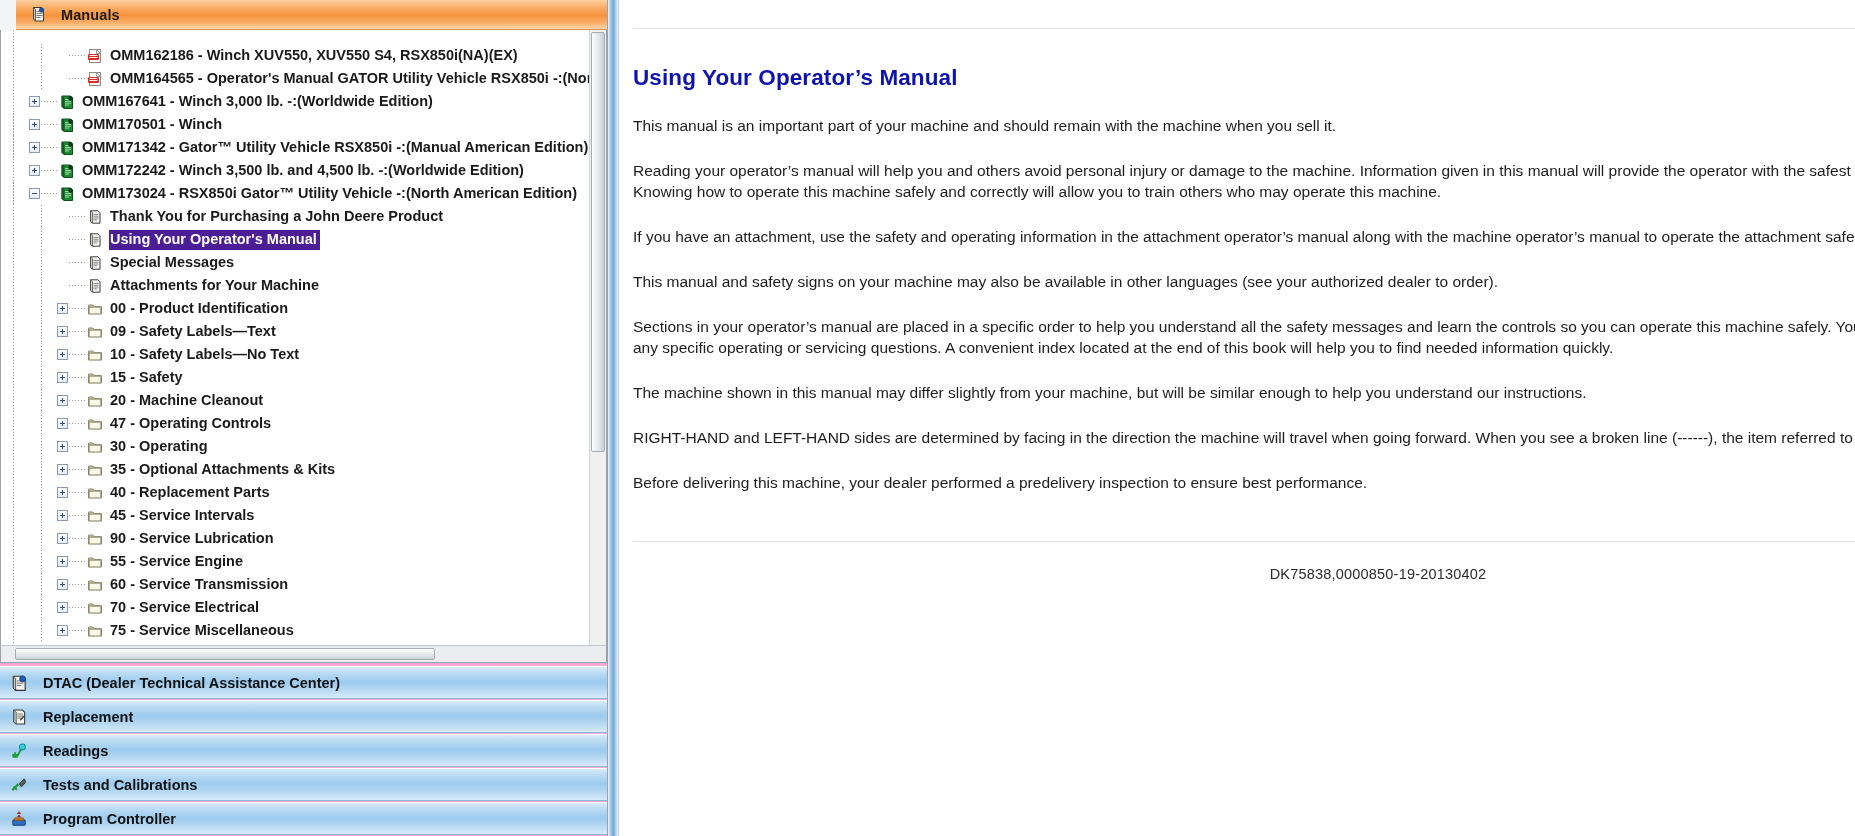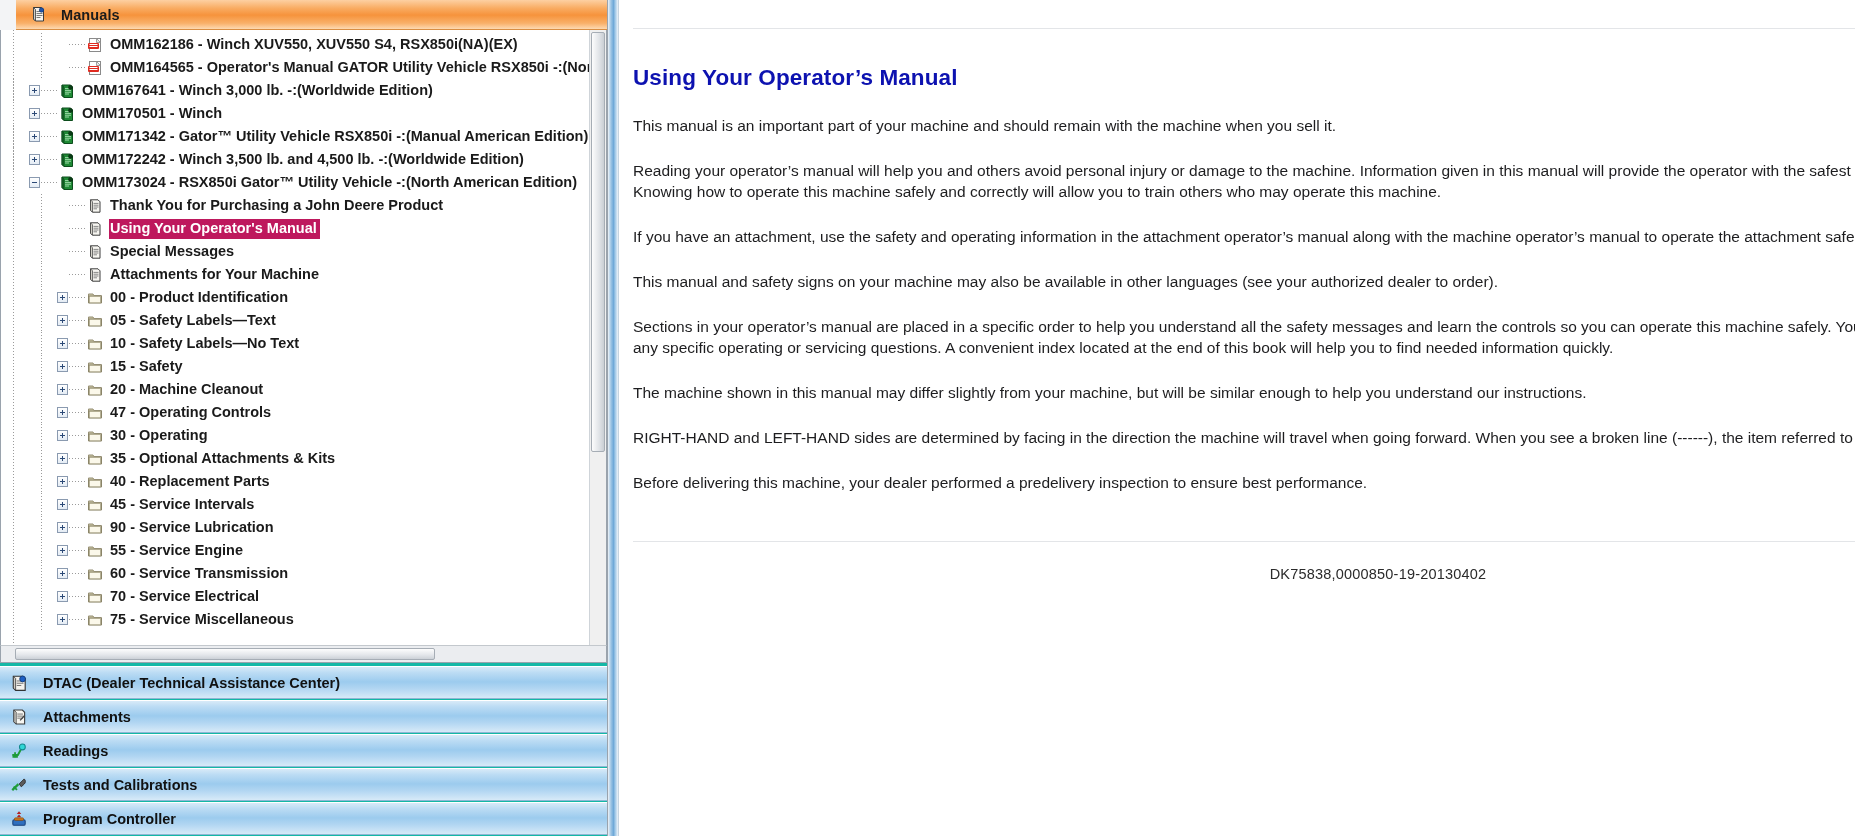--- a/index.html
+++ b/index.html
@@ -63,21 +63,21 @@
     border-top: none;
     border-bottom: none;
     margin: 0;
     overflow: hidden;
     display: flex;
   }
   #tree {
     flex: 1 1 auto;
     position: relative;
     overflow: hidden;
-    padding-top: 3px;
+    padding-top: 14px;
     background: #ffffff;
   }
   
   #tree::before {
     content: "";
     position: absolute;
     left: 12px; top: 0; bottom: 0;
     width: 1px;
     background-image: linear-gradient(to bottom, #9b9b9b 50%, rgba(255,255,255,0) 0%);
     background-size: 1px 3px;
@@ -141,21 +141,21 @@
   .expander.hidden { visibility: hidden; }
 
   
   .ticon { width: 16px; height: 16px; flex: 0 0 16px; margin-right: 6px; display:block; }
 
   .tree-label {
     padding: 1px 3px 2px 1px;
     line-height: 17px;
   }
   .tree-row.selected .tree-label {
-    background: #be185d;
+    background: #4c1d95;
     color: #ffffff;
   }
 
   
   #tree-vscroll {
     flex: 0 0 17px;
     width: 17px;
     background: #f0f0f0;
     border-left: 1px solid #cfd4d9;
     position: relative;
@@ -183,21 +183,21 @@
     top: 2px; bottom: 2px;
     left: 14px; width: 420px;
     background: linear-gradient(to bottom,#fdfdfd,#e3e6ea 60%, #ccd1d7);
     border: 1px solid #a6adb5;
     border-radius: 2px;
   }
 
   
   #nav-list {
     flex: 0 0 auto;
-    background: #14b8a6;
+    background: #f9a8d4;
     padding-top: 3px;
   }
   .nav-bar {
     height: 33px;
     margin: 0 0 1px 0;
     background: linear-gradient(to bottom,
        #d8eaf8 0%, #bcdcf4 18%, #9ccbee 48%, #b2d6f2 70%, #d7eaf8 100%);
     border-top: 1px solid #ffffff;
     border-bottom: 1px solid #8fb6d4;
     display: flex;
@@ -451,21 +451,21 @@
           <div class="tree-row">
             <span class="vline" style="left: 40px;"></span>
             <span class="indent" style="width: 56px;"></span>
             <span class="expander plus"></span>
             <span class="connector"></span>
             <svg width="16" height="16" viewBox="0 0 16 16" class="ticon">
               <path d="M1.5 4.2 L6 4.2 L7.2 5.6 L14.5 5.6 L14.5 13 L1.5 13 Z" fill="#f5f0d9" stroke="#8a8468" stroke-width="1"></path>
               <path d="M1.5 4.2 L6 4.2 L7.2 5.6 L1.5 5.6 Z" fill="#e6dfb9" stroke="#8a8468" stroke-width="0.7"></path>
               <rect x="2.6" y="6.6" width="10.8" height="6.2" fill="#fbf8ea" stroke="#9a9476" stroke-width="0.7"></rect>
             </svg>
-            <span class="tree-label">05 - Safety Labels—Text</span>
+            <span class="tree-label">09 - Safety Labels—Text</span>
           </div>
           <div class="tree-row">
             <span class="vline" style="left: 40px;"></span>
             <span class="indent" style="width: 56px;"></span>
             <span class="expander plus"></span>
             <span class="connector"></span>
             <svg width="16" height="16" viewBox="0 0 16 16" class="ticon">
               <path d="M1.5 4.2 L6 4.2 L7.2 5.6 L14.5 5.6 L14.5 13 L1.5 13 Z" fill="#f5f0d9" stroke="#8a8468" stroke-width="1"></path>
               <path d="M1.5 4.2 L6 4.2 L7.2 5.6 L1.5 5.6 Z" fill="#e6dfb9" stroke="#8a8468" stroke-width="0.7"></path>
               <rect x="2.6" y="6.6" width="10.8" height="6.2" fill="#fbf8ea" stroke="#9a9476" stroke-width="0.7"></rect>
@@ -635,21 +635,21 @@
           </svg>
           <span class="nav-label">DTAC (Dealer Technical Assistance Center)</span>
         </div>
         <div class="nav-bar">
           <svg width="18" height="18" viewBox="0 0 16 16" class="nav-icon">
             <path d="M3.5 1.8 L11 1.8 L13 3.8 L13 14.2 L5.5 14.2 L3.5 12.2 Z" fill="#f7f6f1" stroke="#3c3c3c" stroke-width="1"></path>
             <path d="M3.5 1.8 L5.5 3.8 L5.5 14.2 L3.5 12.2 Z" fill="#d4d2ca" stroke="#3c3c3c" stroke-width="0.7"></path>
             <path d="M6.5 5.4 h5 M6.5 7.2 h5 M6.5 9 h5" stroke="#6b6b6b" stroke-width="0.8"></path>
             <path d="M9 11 L13 6.6" stroke="#444" stroke-width="1.2"></path>
           </svg>
-          <span class="nav-label">Attachments</span>
+          <span class="nav-label">Replacement</span>
         </div>
         <div class="nav-bar">
           <svg width="18" height="18" viewBox="0 0 16 16" class="nav-icon">
             <path d="M2 11.5 L7 11.5 L9.5 7" stroke="#1f9c3a" stroke-width="1.8" fill="none"></path>
             <path d="M4.5 9 L4.5 13.5" stroke="#1f9c3a" stroke-width="1.6"></path>
             <path d="M2.2 13.2 L7 13.2" stroke="#1f9c3a" stroke-width="1.6"></path>
             <circle cx="11" cy="4.4" r="2.6" fill="#2fd6d6" stroke="#12888c" stroke-width="0.9"></circle>
           </svg>
           <span class="nav-label">Readings</span>
         </div>

